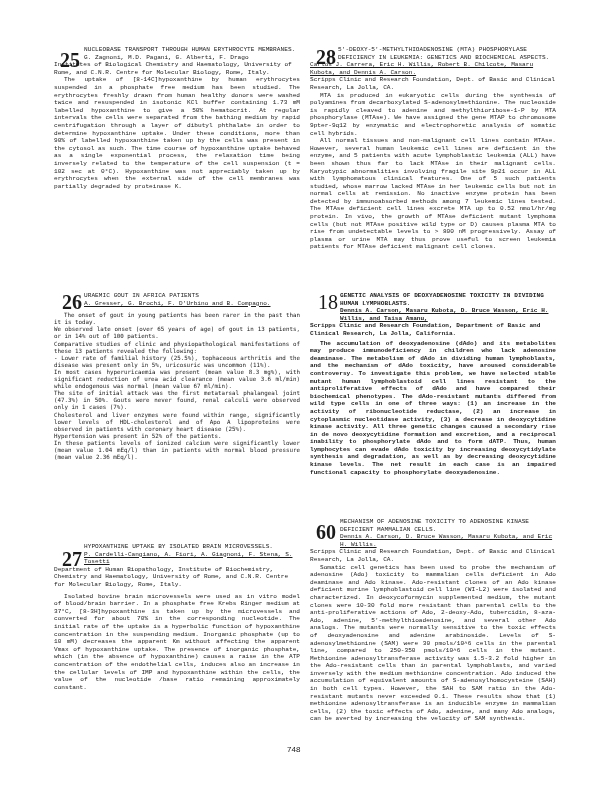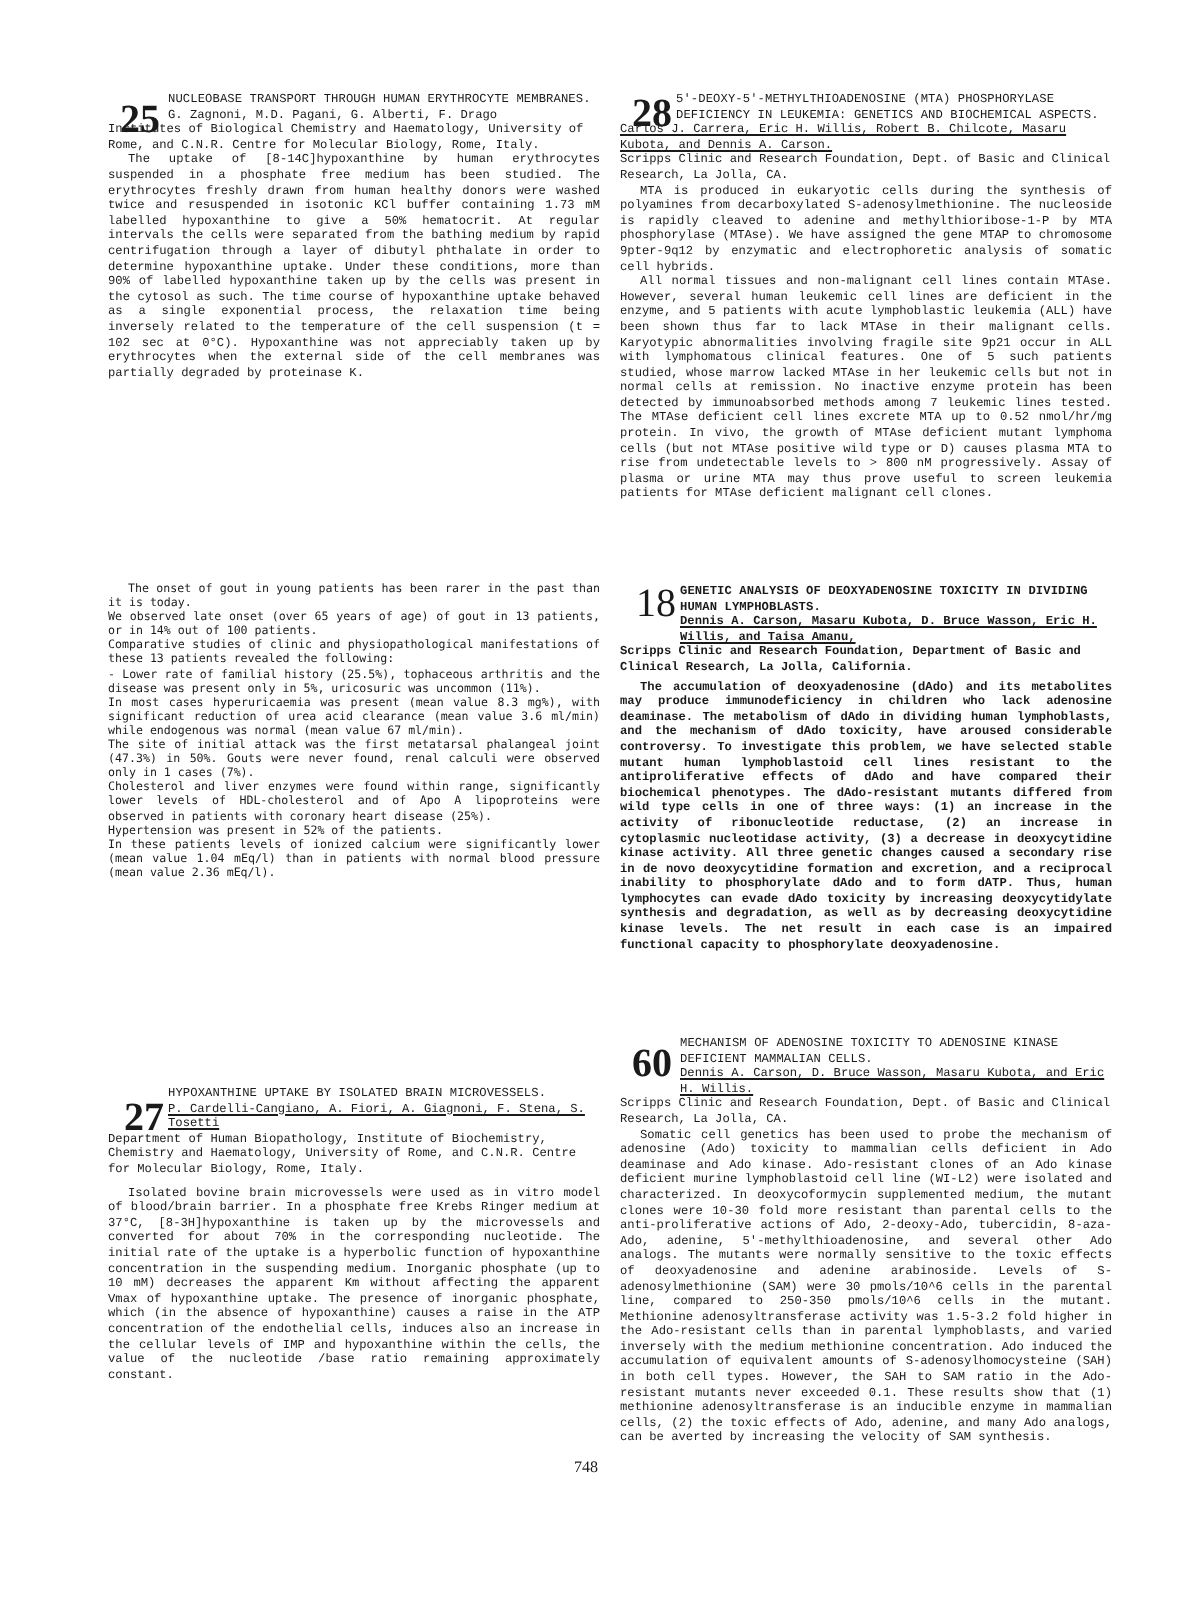--- a/index.html
+++ b/index.html
@@ -11,40 +11,45 @@
   .title { font-family:"Liberation Mono", monospace; font-size:6.1px; line-height:7.6px; letter-spacing:0.05px; text-transform:uppercase; }
   .title.indent { padding-left:26px; }
   .authors { font-family:"Liberation Mono", monospace; font-size:6.1px; line-height:7.6px; }
   .affil { font-family:"Liberation Mono", monospace; font-size:6.1px; line-height:7.6px; }
   .body { font-family:"Liberation Mono", monospace; font-size:6.1px; line-height:7.6px; text-align:justify; }
   .body p { margin:0; text-indent:10px; }
   .body p.noind { text-indent:0; }
   .mono2 { font-family:"DejaVu Sans Mono", monospace; font-size:5.8px; line-height:7.1px; }
   .bold-abs { font-weight:bold; }
   .u { text-decoration:underline; }
-  .page-number { position:absolute; left:287px; top:729px; font-family:Liberation Serif, serif; font-size:8px; }
+  .page-number { position:absolute; left:287px; top:745px; font-family:Liberation Sans, sans-serif; font-size:8px; }
 </style>
 </head>
 <body>
 
 <div class="col" style="left:54px; top:46px;">
 
   <div class="abstract" style="left:0; top:0; width:246px;">
     <div class="hdr">
       <span class="num" style="left:6px; top:4px;">25</span>
       <div class="title indent" style="padding-left:30px;">NUCLEOBASE TRANSPORT THROUGH HUMAN ERYTHROCYTE MEMBRANES.</div>
       <div class="authors" style="padding-left:30px;">G. Zagnoni, M.D. Pagani, G. Alberti, F. Drago</div>
     </div>
     <div class="affil">Institutes of Biological Chemistry and Haematology, University of Rome, and C.N.R. Centre for Molecular Biology, Rome, Italy.</div>
     <div class="body">
       <p>The uptake of [8-14C]hypoxanthine by human erythrocytes suspended in a phosphate free medium has been studied. The erythrocytes freshly drawn from human healthy donors were washed twice and resuspended in isotonic KCl buffer containing 1.73 mM labelled hypoxanthine to give a 50% hematocrit. At regular intervals the cells were separated from the bathing medium by rapid centrifugation through a layer of dibutyl phthalate in order to determine hypoxanthine uptake. Under these conditions, more than 90% of labelled hypoxanthine taken up by the cells was present in the cytosol as such. The time course of hypoxanthine uptake behaved as a single exponential process, the relaxation time being inversely related to the temperature of the cell suspension (t = 102 sec at 0°C). Hypoxanthine was not appreciably taken up by erythrocytes when the external side of the cell membranes was partially degraded by proteinase K.</p>
     </div>
   </div>
 
   <div class="abstract" style="left:0; top:246px; width:246px;">
+    <div class="hdr">
+      <span class="num" style="left:8px; top:0px;">26</span>
+      <div class="title" style="padding-left:30px;">URAEMIC GOUT IN AFRICA PATIENTS</div>
+      <div class="authors u" style="padding-left:30px; margin-bottom:5px;">A. Gresser, G. Brochi, F. D'Urbino and B. Compagno.</div>
+    </div>
     <div class="body mono2">
       <p>The onset of gout in young patients has been rarer in the past than it is today.</p>
       <p class="noind">We observed late onset (over 65 years of age) of gout in 13 patients, or in 14% out of 100 patients.</p>
       <p class="noind">Comparative studies of clinic and physiopathological manifestations of these 13 patients revealed the following:</p>
       <p class="noind">- Lower rate of familial history (25.5%), tophaceous arthritis and the disease was present only in 5%, uricosuric was uncommon (11%).</p>
       <p class="noind">In most cases hyperuricaemia was present (mean value 8.3 mg%), with significant reduction of urea acid clearance (mean value 3.6 ml/min) while endogenous was normal (mean value 67 ml/min).</p>
       <p class="noind">The site of initial attack was the first metatarsal phalangeal joint (47.3%) in 50%. Gouts were never found, renal calculi were observed only in 1 cases (7%).</p>
       <p class="noind">Cholesterol and liver enzymes were found within range, significantly lower levels of HDL-cholesterol and of Apo A lipoproteins were observed in patients with coronary heart disease (25%).</p>
       <p class="noind">Hypertension was present in 52% of the patients.</p>
       <p class="noind">In these patients levels of ionized calcium were significantly lower (mean value 1.04 mEq/l) than in patients with normal blood pressure (mean value 2.36 mEq/l).</p>

